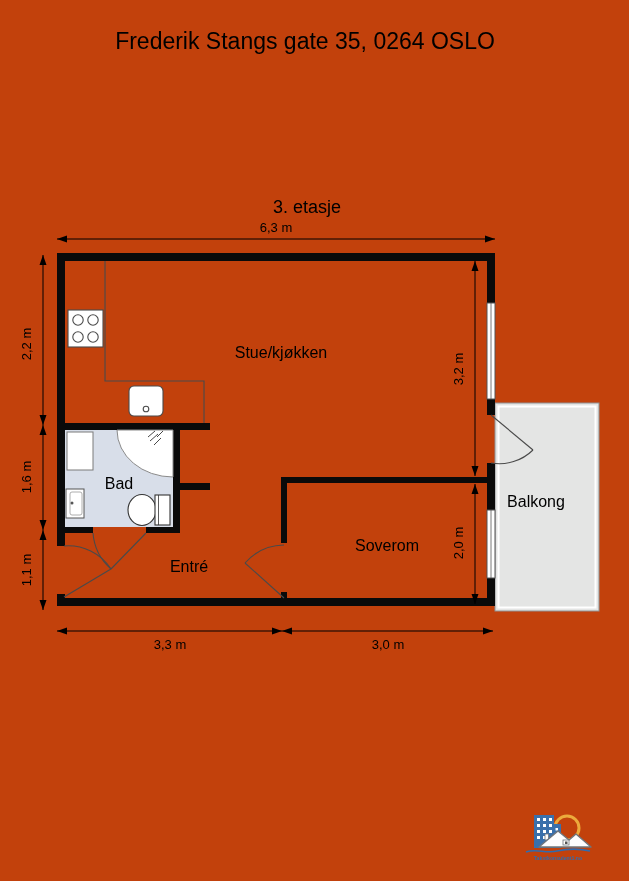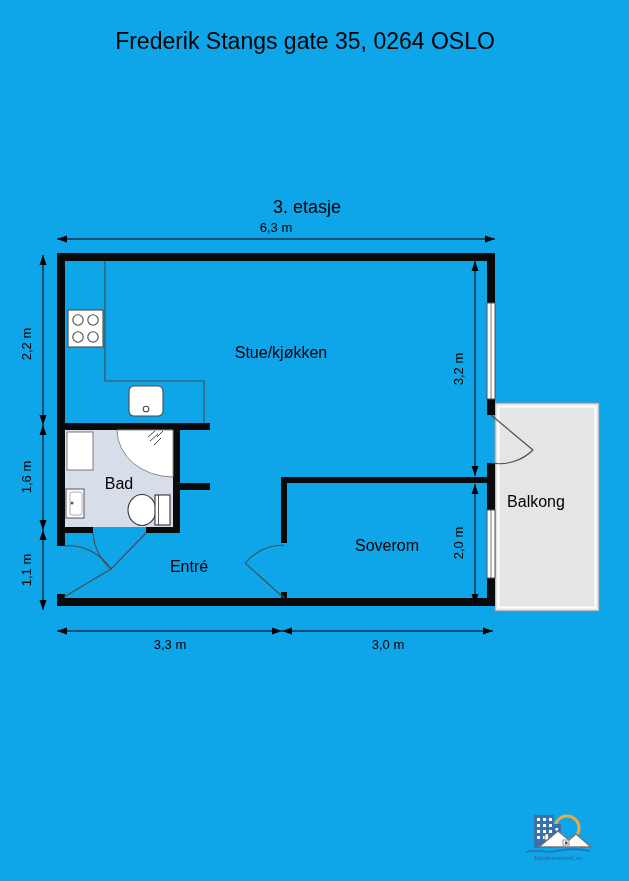--- a/index.html
+++ b/index.html
@@ -1,16 +1,16 @@
 <!DOCTYPE html>
 <html><head>
 <meta charset="utf-8">
 <style>
   html,body{margin:0;padding:0;background:#ffffff;}
-  .page{position:relative;width:629px;height:881px;background:#0ea5e9;overflow:hidden;
+  .page{position:relative;width:629px;height:881px;background:#c2410c;overflow:hidden;
         font-family:"Liberation Sans",sans-serif;}
   svg{position:absolute;top:0;left:0;}
   text{font-family:"Liberation Sans",sans-serif;fill:#000;}
   .title-text{font-size:23px;}
   .floor-text{font-size:18px;}
   .room-text{font-size:16px;}
   .dim-text{font-size:13px;}
   .logo-text{font-size:5.2px;fill:#2f6cb0;font-weight:bold;}
   .wall{fill:#0a0a0a;stroke:none;}
   .thinline{stroke:#4a4a4a;stroke-width:1.1;fill:none;}

